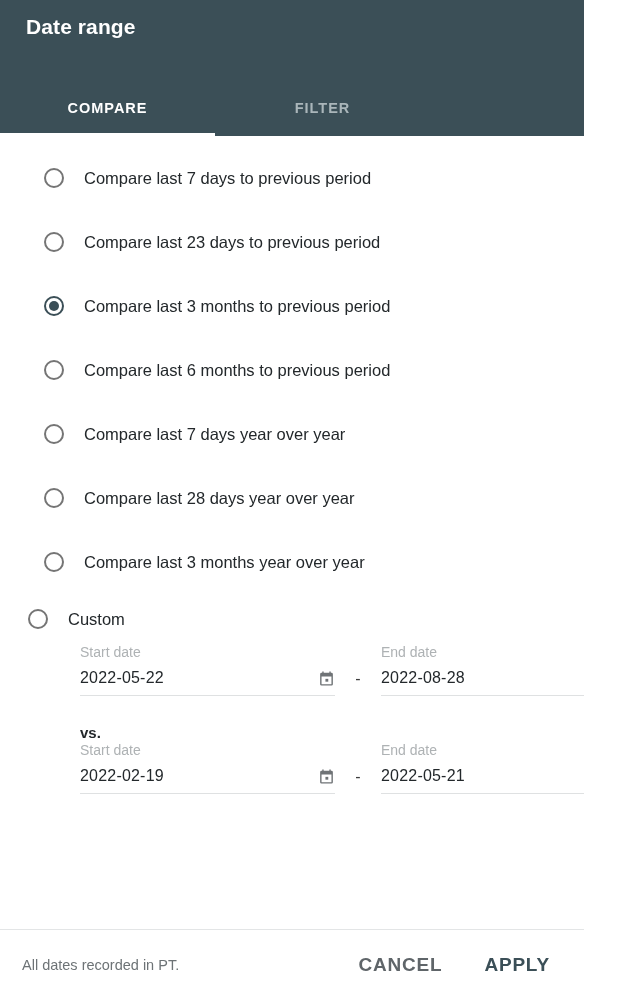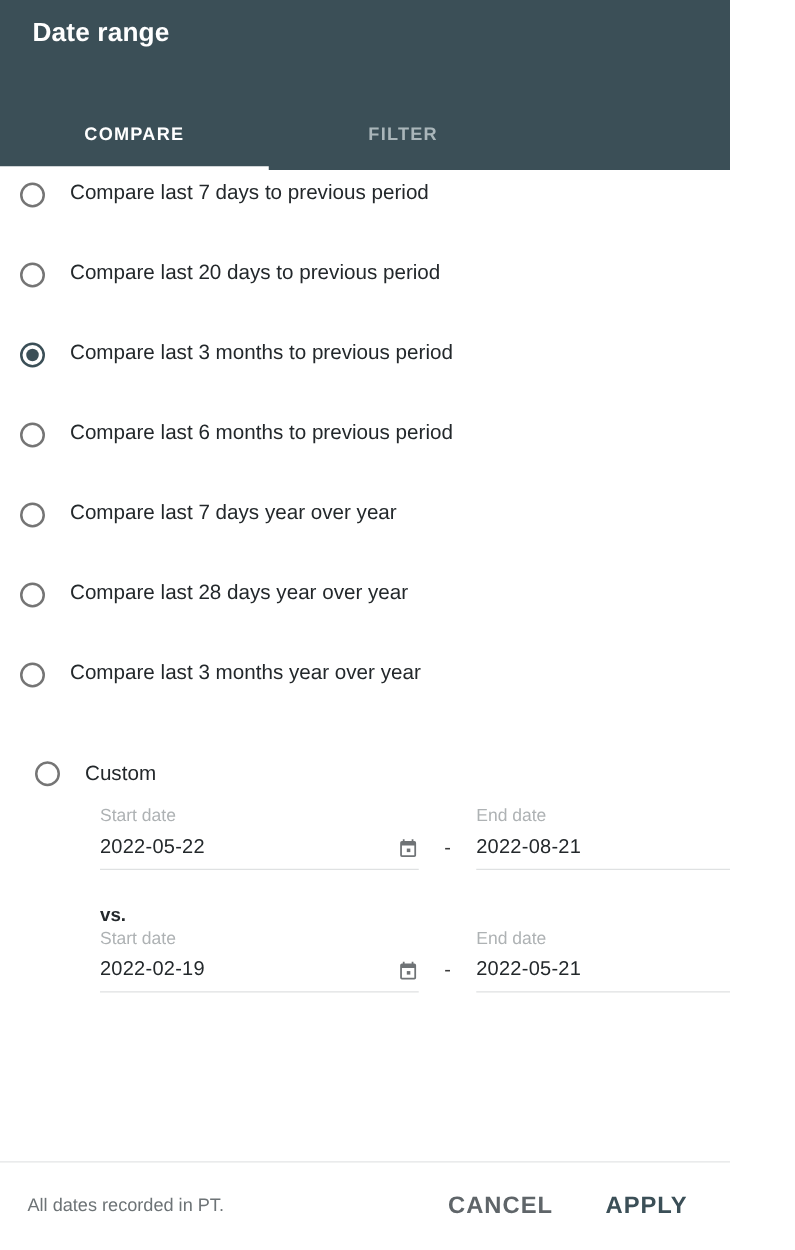--- a/index.html
+++ b/index.html
@@ -77,22 +77,23 @@
   
   .body {
     flex: 1 1 auto;
     overflow: hidden;
     padding-top: 10px;
     background: #ffffff;
   }
 
   .radio-row {
     display: flex;
+    align-items: center;
     height: 64px;
-    padding-left: 16px;
+    padding-left: 44px;
     cursor: pointer;
     box-sizing: border-box;
   }
   .radio {
     flex: 0 0 20px;
     width: 20px;
     height: 20px;
     border-radius: 50%;
     border: 2px solid #757575;
     box-sizing: border-box;
@@ -230,21 +231,21 @@
 
   <div class="body">
 
     <div class="radio-row">
       <span class="radio"></span>
       <span class="radio-label">Compare last 7 days to previous period</span>
     </div>
 
     <div class="radio-row">
       <span class="radio"></span>
-      <span class="radio-label">Compare last 20 days to previous period</span>
+      <span class="radio-label">Compare last 23 days to previous period</span>
     </div>
 
     <div class="radio-row">
       <span class="radio checked"></span>
       <span class="radio-label">Compare last 3 months to previous period</span>
     </div>
 
     <div class="radio-row">
       <span class="radio"></span>
       <span class="radio-label">Compare last 6 months to previous period</span>
@@ -282,21 +283,21 @@
                 <path fill="#6f7376" d="M19 4h-1V2h-2v2H8V2H6v2H5a2 2 0 0 0-2 2v14a2 2 0 0 0 2 2h14a2 2 0 0 0 2-2V6a2 2 0 0 0-2-2zm0 16H5V9h14v11z"></path>
                 <rect x="10.5" y="12.5" width="4" height="4" fill="#6f7376"></rect>
               </svg>
             </span>
           </div>
         </div>
         <div class="dash">-</div>
         <div class="date-field right">
           <span class="field-label">End date</span>
           <div class="field-input-wrap">
-            <span class="field-value">2022-08-21</span>
+            <span class="field-value">2022-08-28</span>
             <span class="cal-icon">
               <svg viewBox="0 0 24 24" width="17" height="17" aria-hidden="true">
                 <path fill="#6f7376" d="M19 4h-1V2h-2v2H8V2H6v2H5a2 2 0 0 0-2 2v14a2 2 0 0 0 2 2h14a2 2 0 0 0 2-2V6a2 2 0 0 0-2-2zm0 16H5V9h14v11z"></path>
                 <rect x="10.5" y="12.5" width="4" height="4" fill="#6f7376"></rect>
               </svg>
             </span>
           </div>
         </div>
       </div>
 

